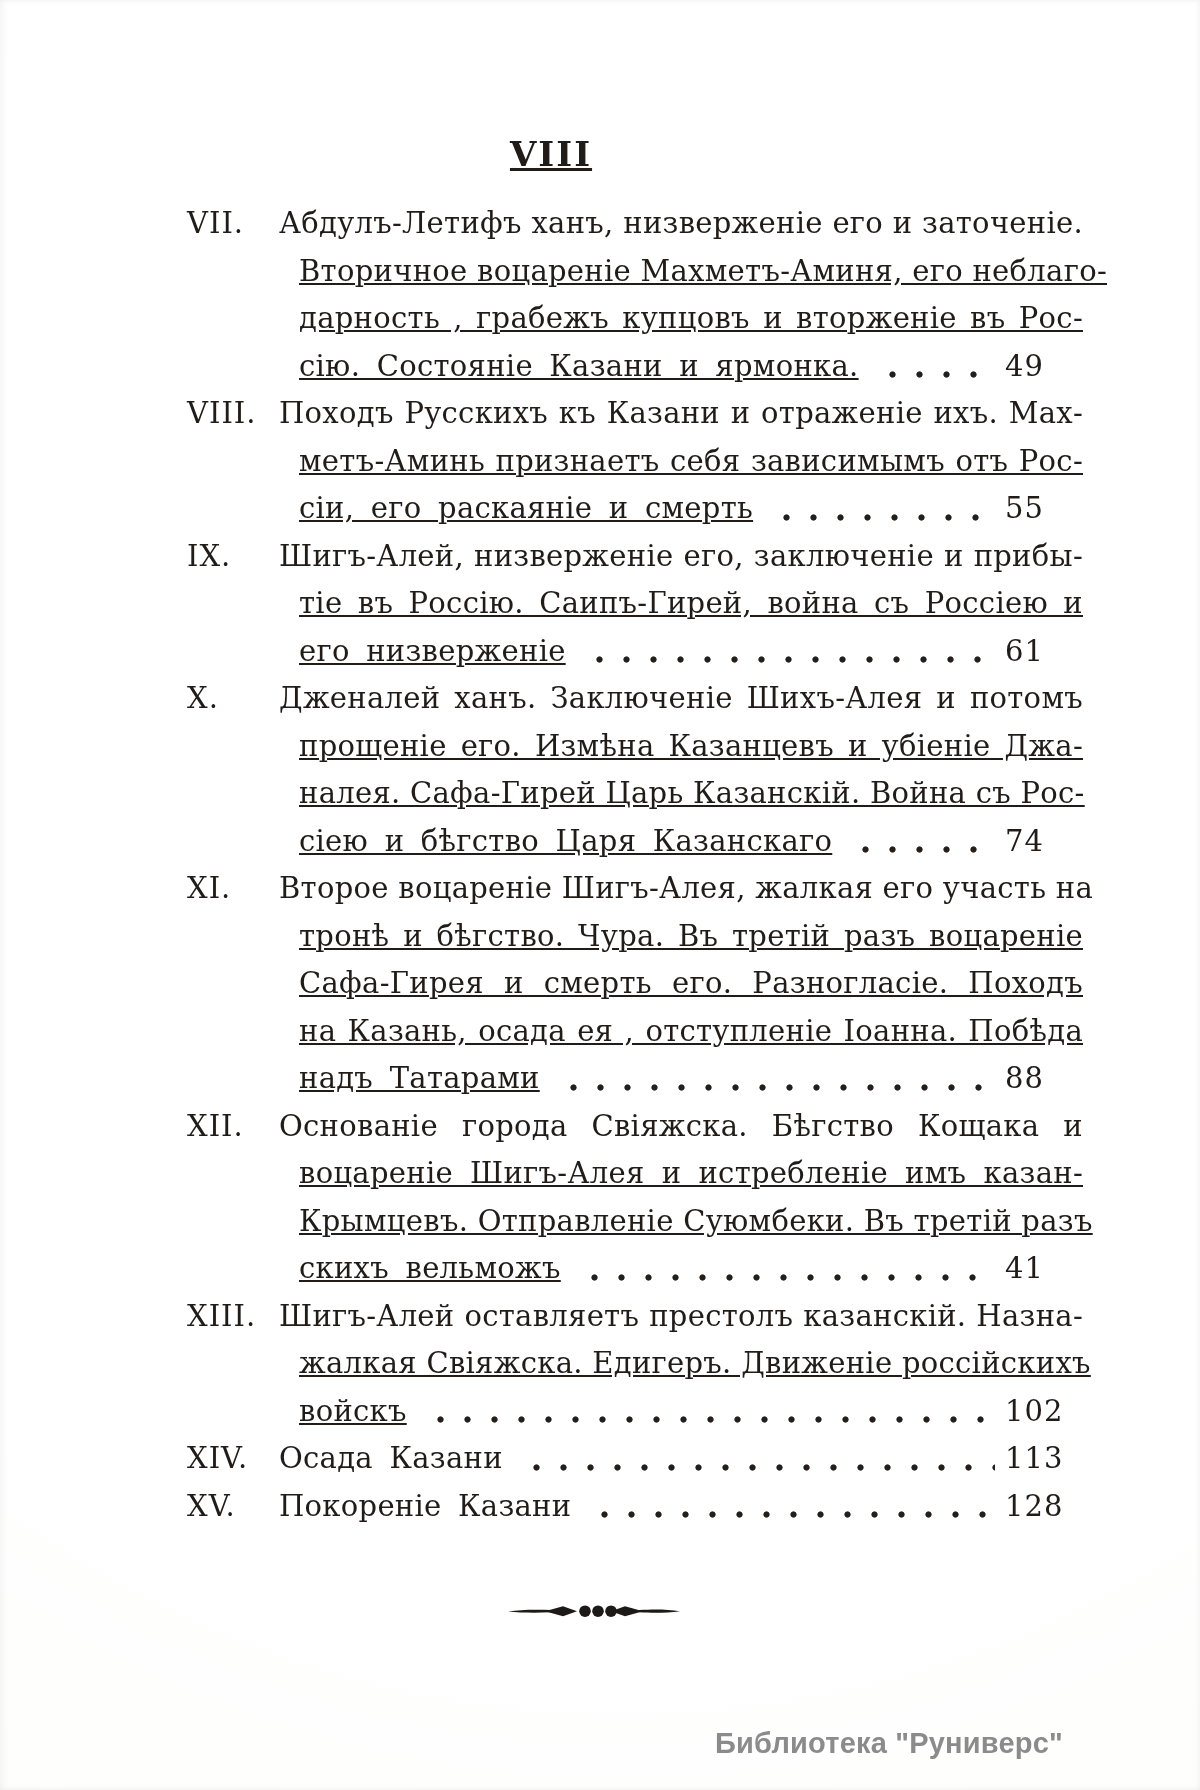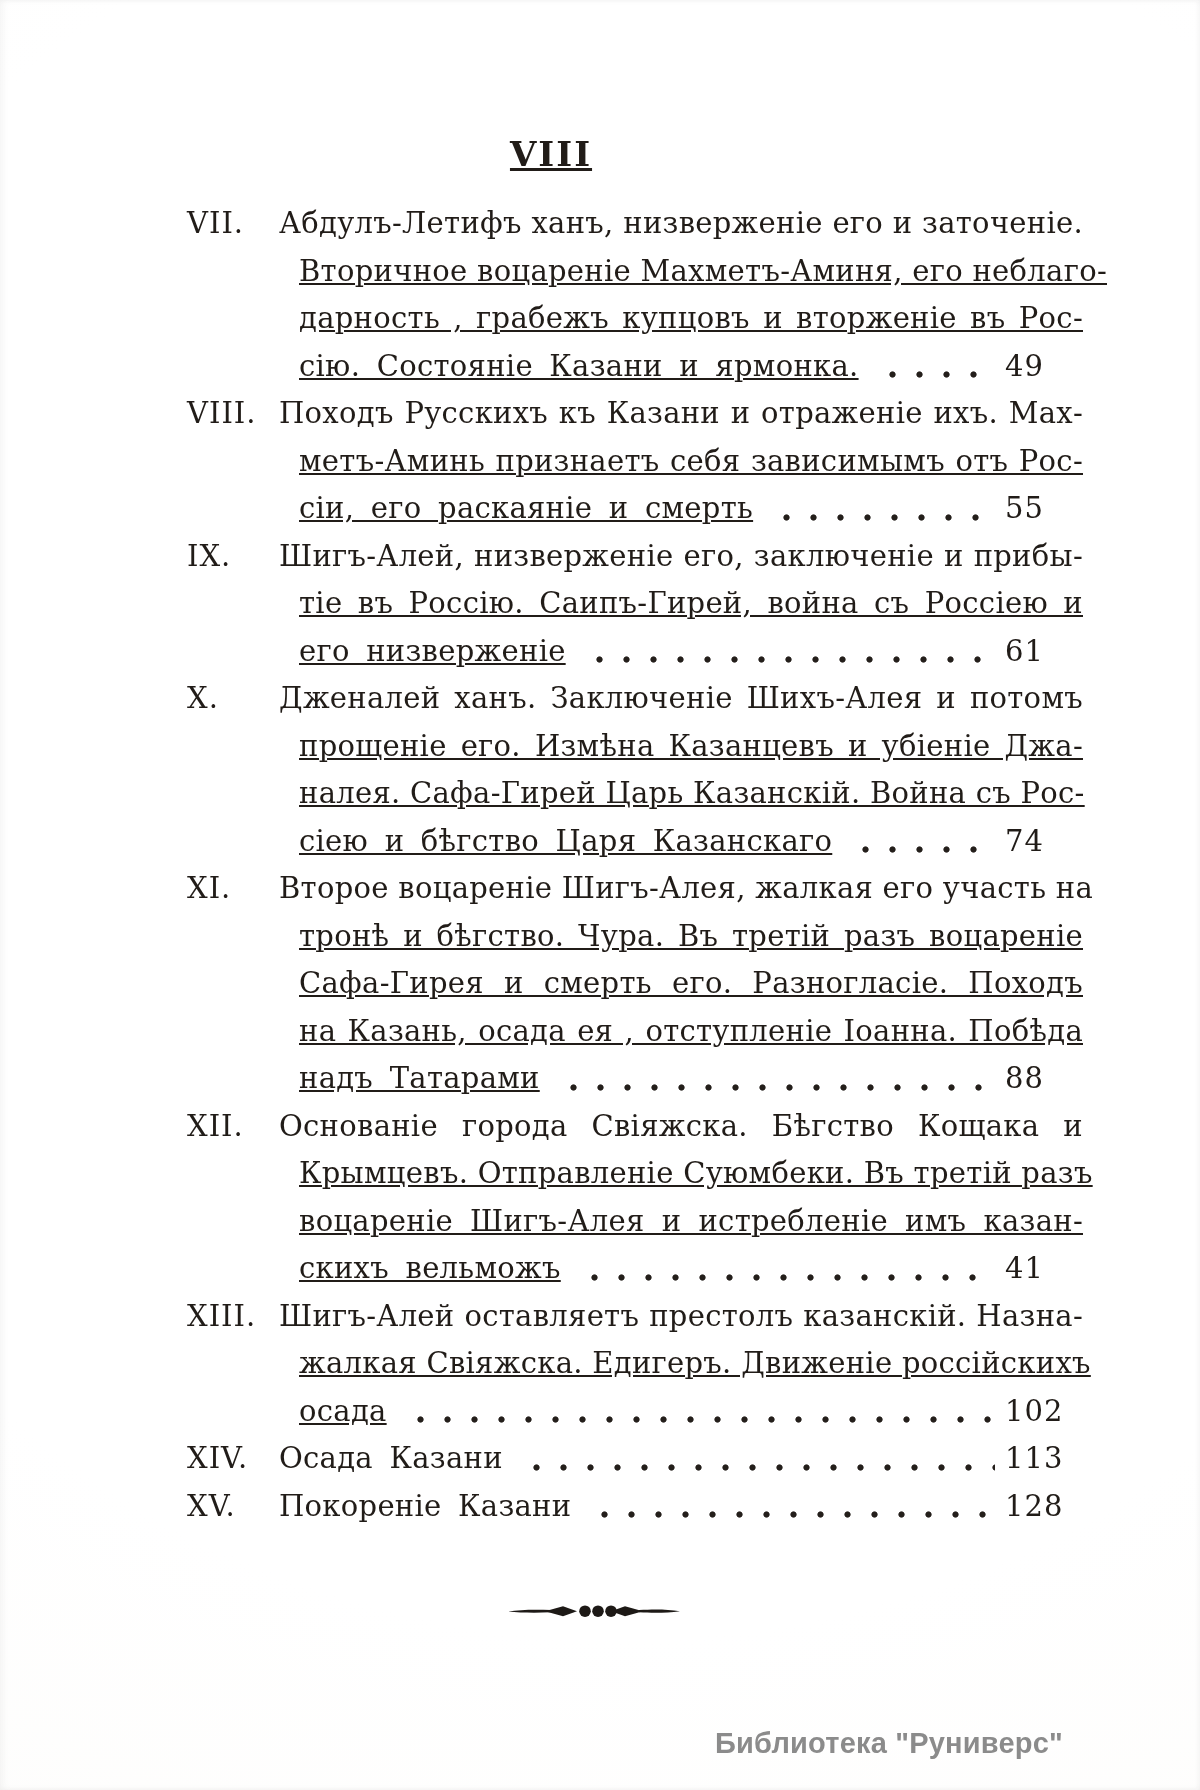--- a/index.html
+++ b/index.html
@@ -146,44 +146,44 @@
       <span class="leader"></span>
       <span class="pagenum">88</span>
     </div>
 
     <div class="line first fill">
       <span class="num">XII.</span>
       <span class="txt">Основаніе города Свіяжска. Бѣгство Кощака и</span>
     </div>
     <div class="line cont fill">
       <span class="num"></span>
+      <span class="txt">воцареніе Шигъ-Алея и истребленіе имъ казан-</span>
+    </div>
+    <div class="line cont fill">
+      <span class="num"></span>
       <span class="txt">Крымцевъ. Отправленіе Суюмбеки. Въ третій разъ</span>
-    </div>
-    <div class="line cont fill">
-      <span class="num"></span>
-      <span class="txt">воцареніе Шигъ-Алея и истребленіе имъ казан-</span>
     </div>
     <div class="line cont tail">
       <span class="num"></span>
       <span class="txt">скихъ вельможъ</span>
       <span class="leader"></span>
       <span class="pagenum">41</span>
     </div>
 
     <div class="line first fill">
       <span class="num">XIII.</span>
       <span class="txt">Шигъ-Алей оставляетъ престолъ казанскій. Назна-</span>
     </div>
     <div class="line cont fill">
       <span class="num"></span>
       <span class="txt">жалкая Свіяжска. Едигеръ. Движеніе россійскихъ</span>
     </div>
     <div class="line cont tail">
       <span class="num"></span>
-      <span class="txt">осада</span>
+      <span class="txt">войскъ</span>
       <span class="leader"></span>
       <span class="pagenum">102</span>
     </div>
 
     <div class="line first tail">
       <span class="num">XIV.</span>
       <span class="txt">Осада Казани</span>
       <span class="leader"></span>
       <span class="pagenum">113</span>
     </div>

